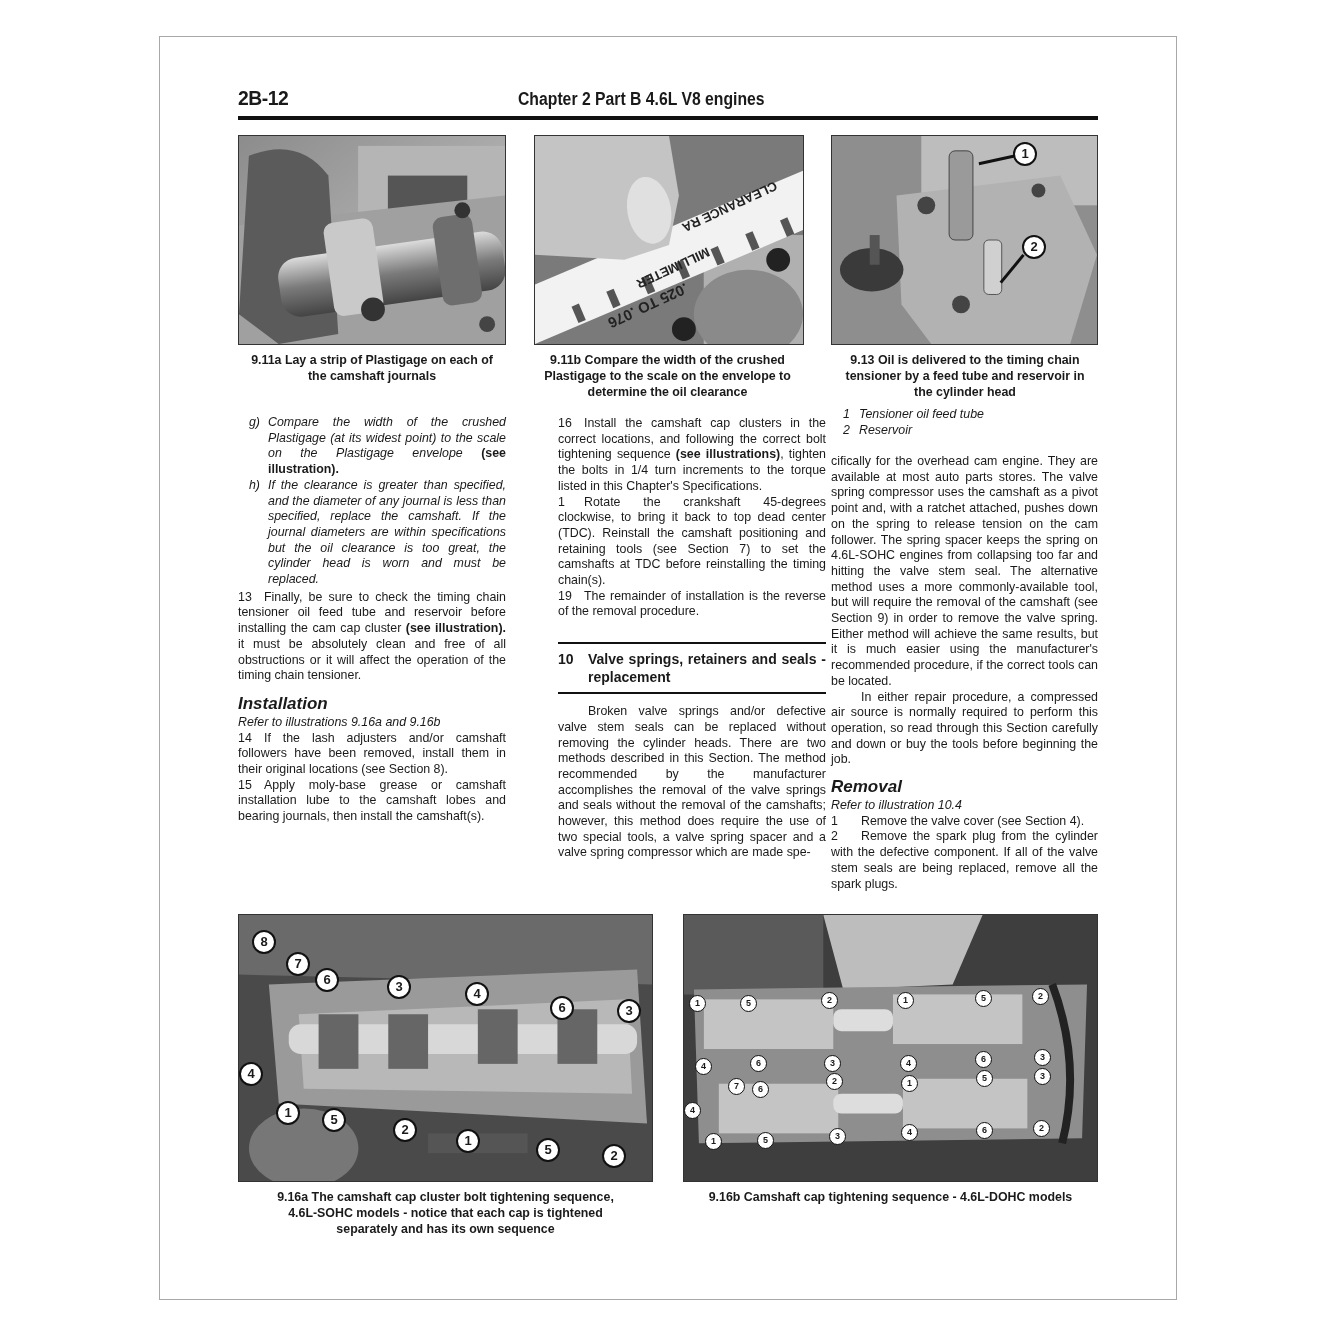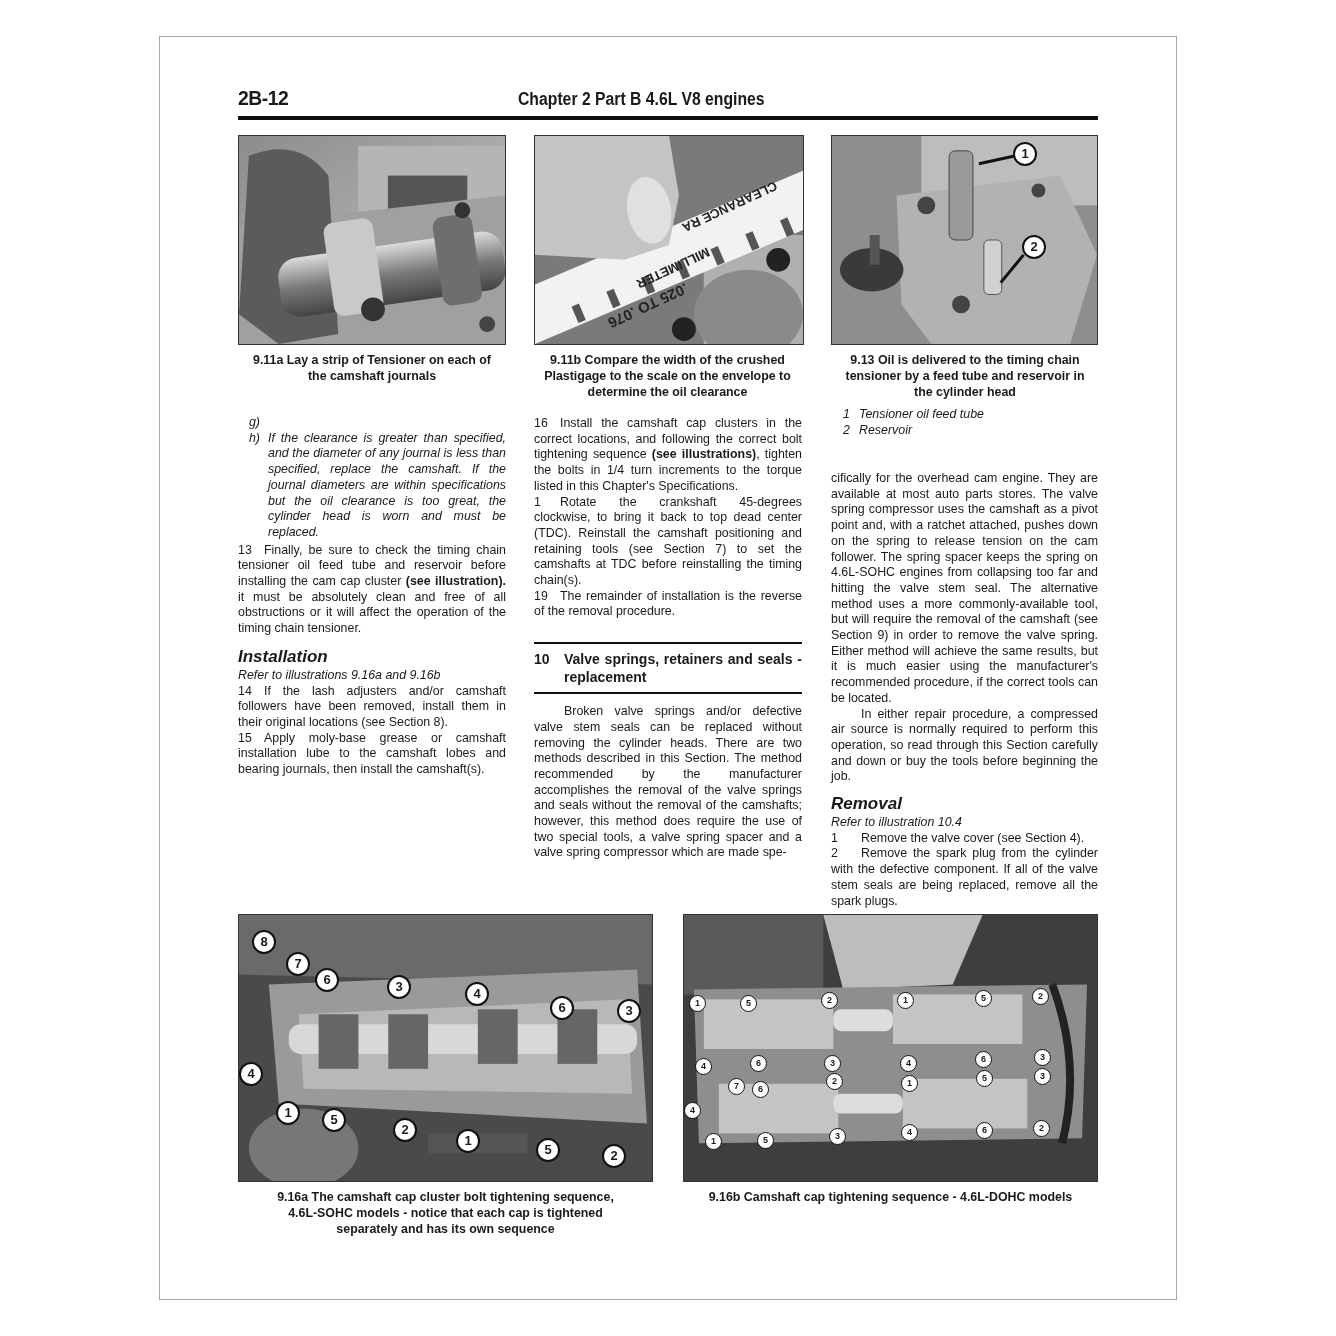--- a/index.html
+++ b/index.html
@@ -67,21 +67,21 @@
     <path d="M10 20 Q60 0 90 40 L100 200 L40 210 L0 180Z" fill="#5b5b5b"></path>
     <rect x="40" y="110" width="228" height="60" rx="20" fill="url(#cam)" transform="rotate(-8 150 140)"></rect>
     <rect x="90" y="85" width="50" height="95" rx="10" fill="#c9c9c9" transform="rotate(-8 115 130)"></rect>
     <rect x="200" y="80" width="40" height="90" rx="10" fill="#6e6e6e" transform="rotate(-8 220 125)"></rect>
     <circle cx="135" cy="175" r="12" fill="#333"></circle>
       <circle cx="225" cy="75" r="8" fill="#333"></circle>
       <circle cx="250" cy="190" r="8" fill="#444"></circle>
   </svg>
 </div>
 <div class="caption" style="left:238px;top:352px;width:268px;">
-  <div>9.11a  Lay a strip of Tensioner on each of</div>
+  <div>9.11a  Lay a strip of Plastigage on each of</div>
   <div>the camshaft journals</div>
 </div>
 
 <div class="photo" style="left:534px;top:135px;width:270px;height:210px;">
   <svg viewBox="0 0 270 210" preserveAspectRatio="none">
     <rect width="270" height="210" fill="#7a7a7a"></rect>
     <rect x="170" y="100" width="100" height="110" fill="#b0b0b0"></rect>
     <ellipse cx="215" cy="180" rx="55" ry="45" fill="#8a8a8a"></ellipse>
     <circle cx="245" cy="125" r="12" fill="#222"></circle>
     <circle cx="150" cy="195" r="12" fill="#222"></circle>
@@ -140,46 +140,47 @@
     </div>
   <div class="legend">
       <span class="n">2</span>
       <span>Reservoir</span>
     </div>
 </div>
 
 <div class="col" style="left:238px;top:415px;width:268px;">
   <div class="sub">
     <span class="lbl">g)</span>
+    <span class="txt" style="text-align:justify;"><span>Compare the width of the crushed Plastigage (at its widest point) to the scale on the Plastigage envelope</span> <span class="b" style="font-style:normal;">(see illustration).</span></span>
   </div>
   <div class="sub">
     <span class="lbl">h)</span>
     <span class="txt" style="text-align:justify;">If the clearance is greater than specified, and the diameter of any journal is less than specified, replace the camshaft. If the journal diameters are within specifications but the oil clearance is too great, the cylinder head is worn and must be replaced.</span>
   </div>
   <p style="margin-top:2px;"><span class="step-num">13</span><span>Finally, be sure to check the timing chain tensioner oil feed tube and reservoir before installing the cam cap cluster</span> <span class="b">(see illustration).</span> <span>it must be absolutely clean and free of all obstructions or it will affect the operation of the timing chain tensioner.</span></p>
   <div class="h2" style="margin-top:10px;">Installation</div>
   <p class="ref">Refer to illustrations 9.16a and 9.16b</p>
   <p><span class="step-num">14</span><span>If the lash adjusters and/or camshaft followers have been removed, install them in their original locations (see Section 8).</span></p>
   <p><span class="step-num">15</span><span>Apply moly-base grease or camshaft installation lube to the camshaft lobes and bearing journals, then install the camshaft(s).</span></p>
 </div>
 
-<div class="col" style="left:534px;top:416px;width:268px;">
+<div class="col" style="left:558px;top:416px;width:268px;">
   <p><span class="step-num">16</span><span>Install the camshaft cap clusters in the correct locations, and following the correct bolt tightening sequence</span> <span class="b">(see illustrations)</span><span>, tighten the bolts in 1/4 turn increments to the torque listed in this Chapter's Specifications.</span></p>
   <p><span class="step-num">1</span><span>Rotate the crankshaft 45-degrees clockwise, to bring it back to top dead center (TDC). Reinstall the camshaft positioning and retaining tools (see Section 7) to set the camshafts at TDC before reinstalling the timing chain(s).</span></p>
   <p><span class="step-num">19</span><span>The remainder of installation is the reverse of the removal procedure.</span></p>
   <div class="sec-rule" style="margin-top:22px;"></div>
   <div class="sec-title">
     <span class="n">10</span>
     <span>Valve springs, retainers and seals - replacement</span>
   </div>
   <div class="sec-rule"></div>
   <p class="indent" style="margin-top:10px;">Broken valve springs and/or defective valve stem seals can be replaced without removing the cylinder heads. There are two methods described in this Section. The method recommended by the manufacturer accomplishes the removal of the valve springs and seals without the removal of the camshafts; however, this method does require the use of two special tools, a valve spring spacer and a valve spring compressor which are made spe-</p>
 </div>
 
-<div class="col" style="left:831px;top:454px;width:267px;margin-top:17px;">
+<div class="col" style="left:831px;top:454px;width:267px;">
   <p>cifically for the overhead cam engine. They are available at most auto parts stores. The valve spring compressor uses the camshaft as a pivot point and, with a ratchet attached, pushes down on the spring to release tension on the cam follower. The spring spacer keeps the spring on 4.6L-SOHC engines from collapsing too far and hitting the valve stem seal. The alternative method uses a more commonly-available tool, but will require the removal of the camshaft (see Section 9) in order to remove the valve spring. Either method will achieve the same results, but it is much easier using the manufacturer's recommended procedure, if the correct tools can be located.</p>
   <p class="indent">In either repair procedure, a compressed air source is normally required to perform this operation, so read through this Section carefully and down or buy the tools before beginning the job.</p>
   <div class="h2" style="margin-top:9px;">Removal</div>
   <p class="ref">Refer to illustration 10.4</p>
   <p><span class="step-num" style="width:30px;">1</span><span>Remove the valve cover (see Section 4).</span></p>
   <p><span class="step-num" style="width:30px;">2</span><span>Remove the spark plug from the cylinder with the defective component. If all of the valve stem seals are being replaced, remove all the spark plugs.</span></p>
 </div>
 
 <div class="photo" style="left:238px;top:914px;width:415px;height:268px;">
   <svg viewBox="0 0 415 268" preserveAspectRatio="none">

